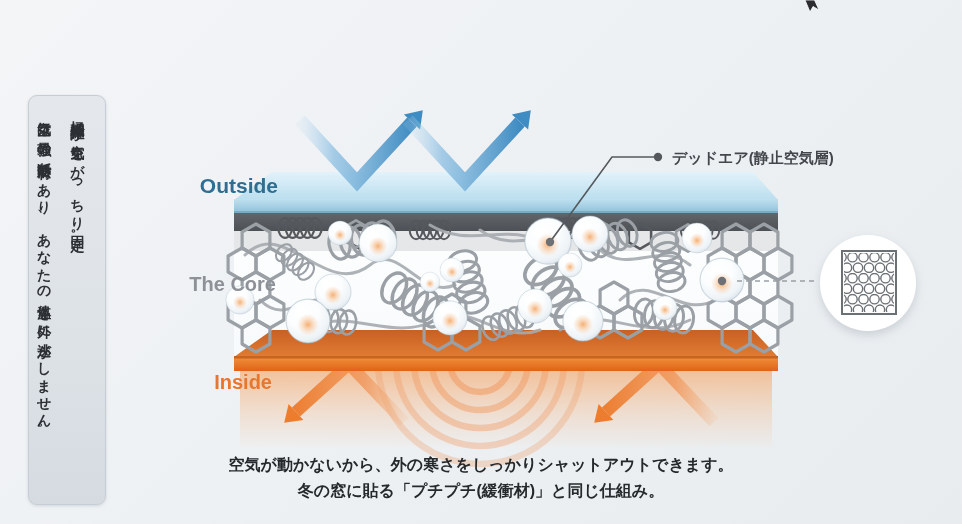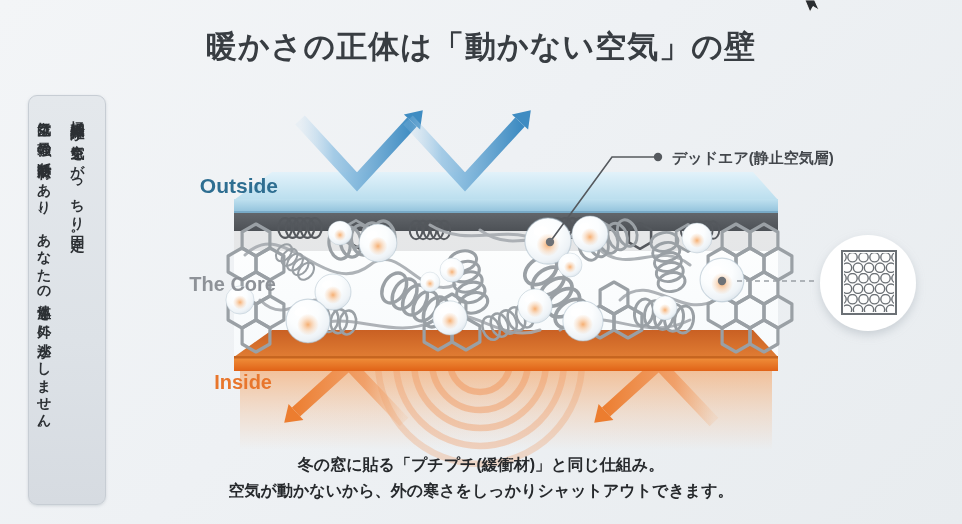--- a/index.html
+++ b/index.html
@@ -19,21 +19,20 @@
   .caption{position:absolute;top:452px;left:0;width:962px;text-align:center;
          font-size:16px;font-weight:700;color:#26292c;line-height:26px;}
   .diagram-svg{position:absolute;left:0;top:0;}
   svg text{font-family:"Liberation Sans","DejaVu Sans",sans-serif;}
 </style>
 </head>
 <body>
 
 <div class="stage">
 
-  <div class="title">暖かさの正体は「動かない空気」の壁</div>
 
   <div class="side-note">
     <p>極細繊維が空気をがっちり固定。</p>
     <p>空気は最強の断熱材であり、あなたの体温を外に逃がしません。</p>
   </div>
 
   <svg class="diagram-svg" width="962" height="524" viewBox="0 0 962 524">
     <defs>
       <linearGradient id="gBlueTop" x1="0" y1="0" x2="0" y2="1">
         <stop offset="0" stop-color="#e2f2fa"></stop>
@@ -240,17 +239,17 @@
     <rect x="844" y="253" width="50" height="59" fill="url(#bubblewrap)"></rect>
 
     <text x="278" y="193" text-anchor="end" font-size="21" font-weight="700" fill="#2e6e91">Outside</text>
     <text x="276" y="291" text-anchor="end" font-size="20" font-weight="700" fill="#8e9298">The Core</text>
     <text x="272" y="389" text-anchor="end" font-size="20" font-weight="700" fill="#e8762c">Inside</text>
 
     <path d="M805,0 L810,12 L813,6.5 L819,10 L814.5,0 Z" fill="#2b2e31" stroke="#fff" stroke-width="0.8"></path>
   </svg>
 
   <div class="caption">
+    <div>空気が動かないから、外の寒さをしっかりシャットアウトできます。</div>
     <div>冬の窓に貼る「プチプチ(緩衝材)」と同じ仕組み。</div>
-    <div>空気が動かないから、外の寒さをしっかりシャットアウトできます。</div>
   </div>
 
 </div>
 
 </body></html>

